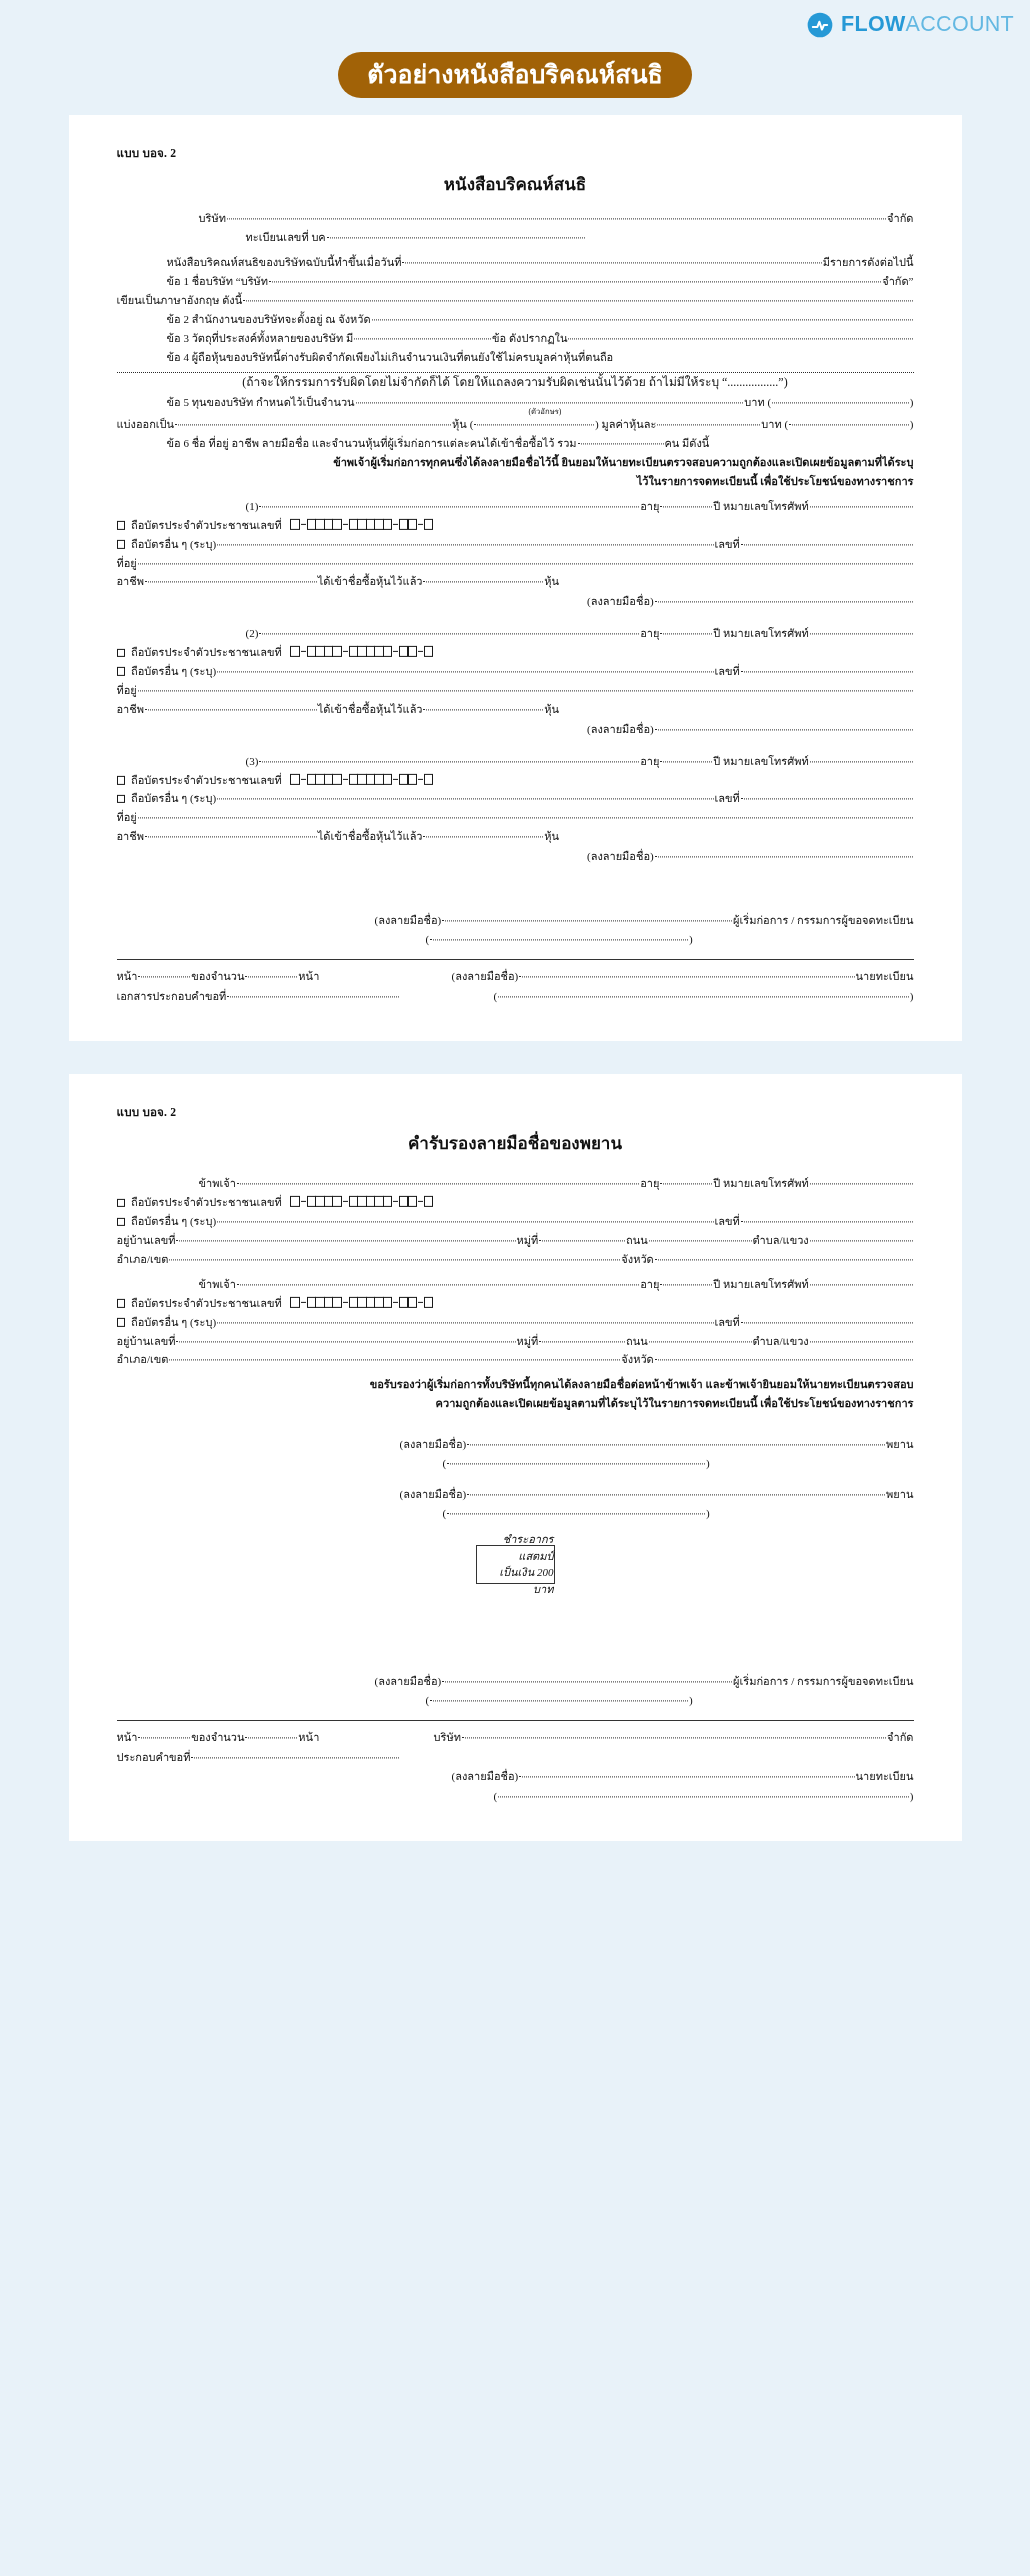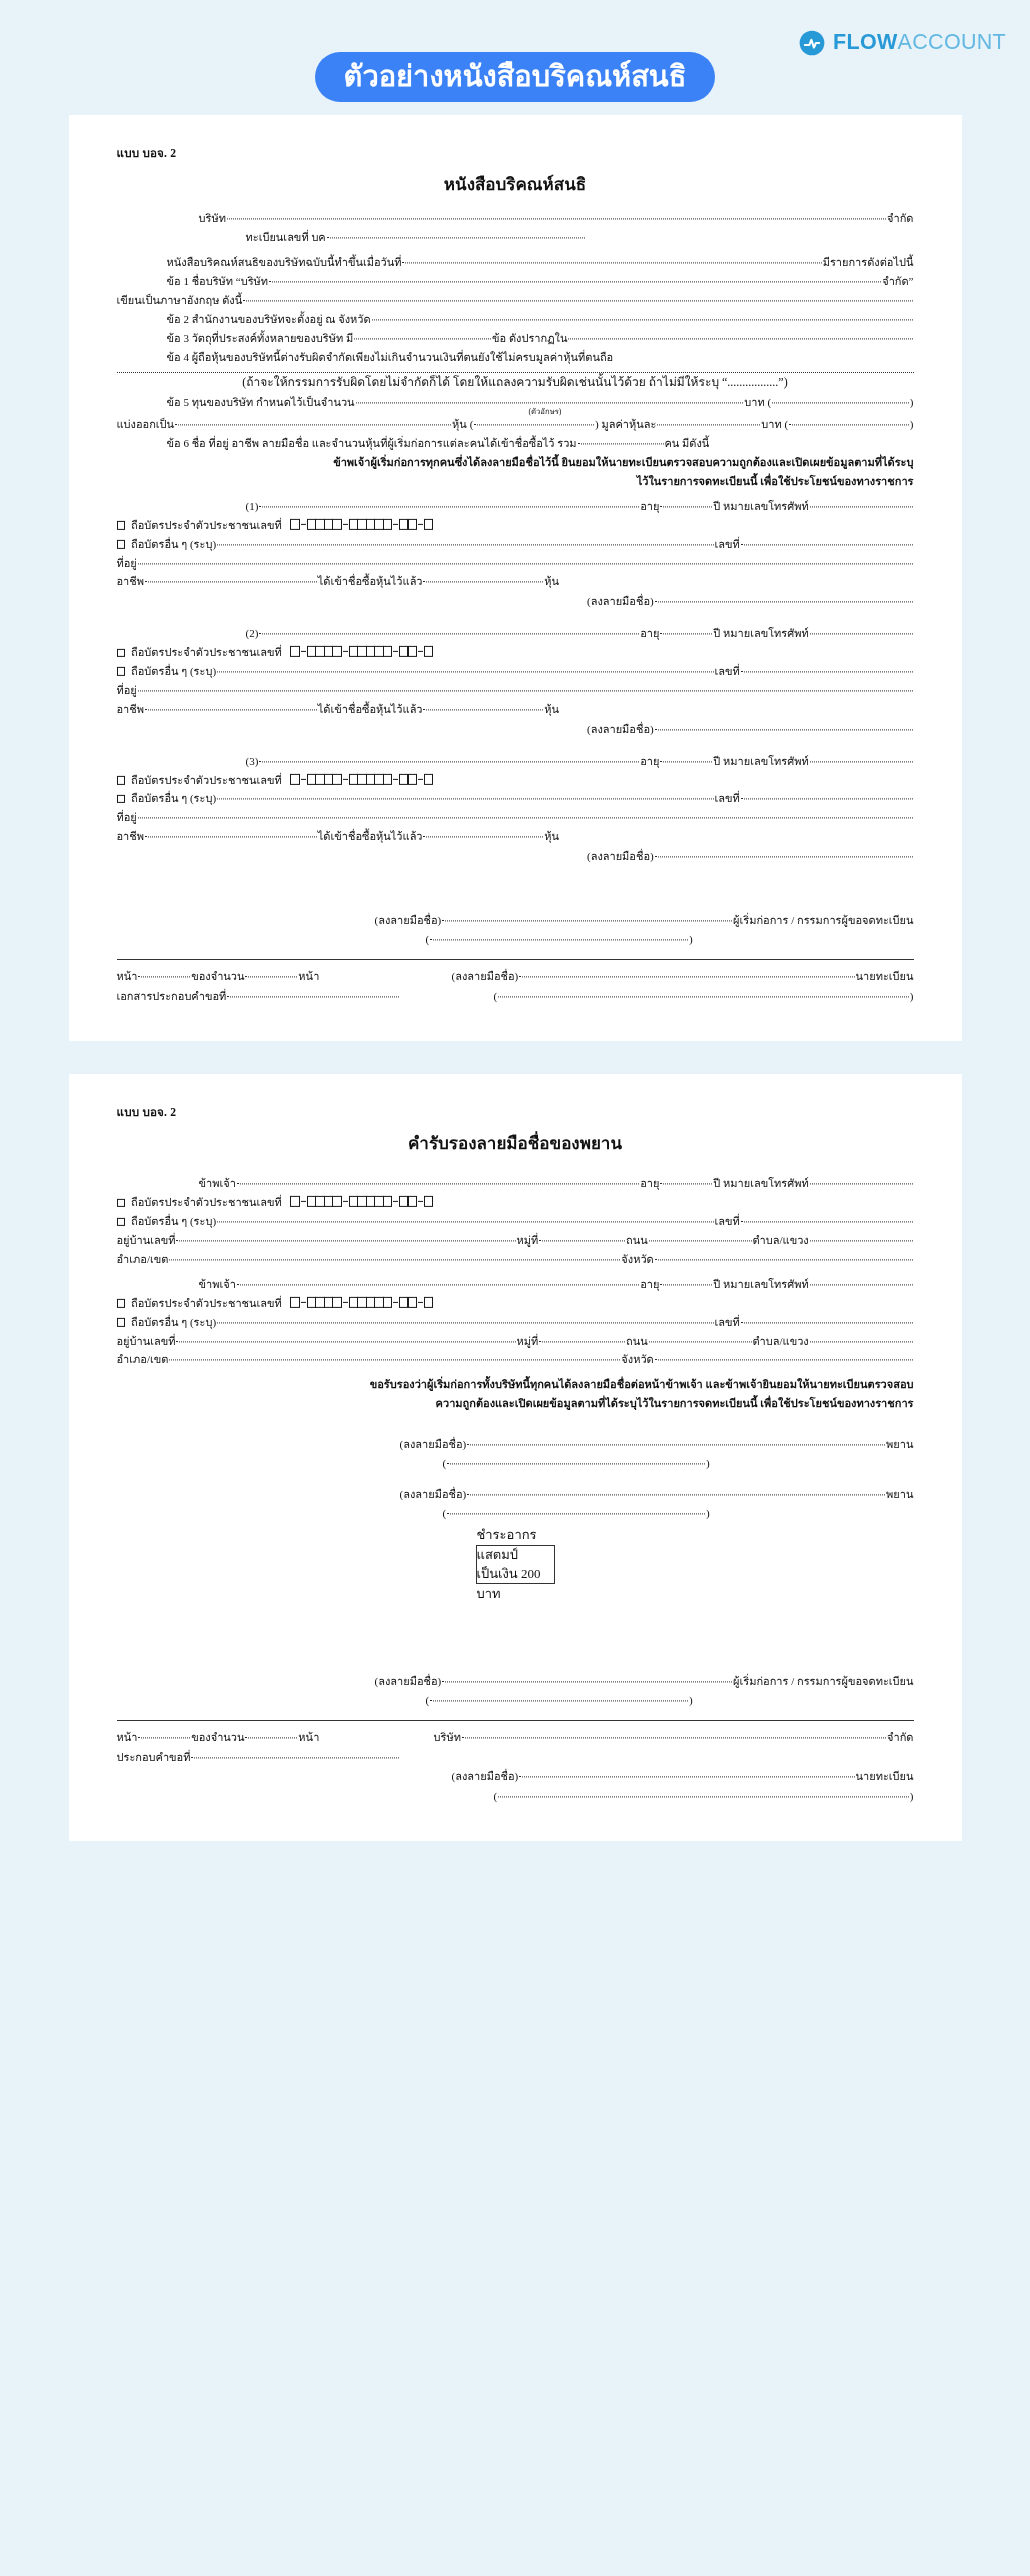--- a/index.html
+++ b/index.html
@@ -12,50 +12,49 @@
     -webkit-font-smoothing: antialiased;
   }
 
   
   .page-header {
     height: 101px;
     position: relative;
   }
   .brand {
     position: absolute;
-    right: 24px;
+    right: 16px;
     top: 12px;
     display: flex;
     align-items: center;
     gap: 7.7px;
-    margin-top: 18px;
   }
   .brand-mark { width: 26px; height: 26px; display:block; }
   .brand-text {
     font-family: "Liberation Sans", sans-serif;
     font-size: 21.5px;
     letter-spacing: 0.3px;
     line-height: 1;
     white-space: nowrap;
   }
   .brand-text .b1 { color: #2699d6; font-weight: 700; }
   .brand-text .b2 { color: #63b8e2; font-weight: 400; }
 
   .title-banner-wrap {
     position: absolute;
     left: 0; right: 0; top: 52px;
     display: flex; justify-content: center;
   }
   .title-banner {
-    background: #3b82f6;
+    background: #a16207;
     color: #fff;
     border-radius: 26px;
     padding: 7.7px 29px 9.4px;
     font-family: "Liberation Sans", sans-serif;
-    font-size: 29px;
+    font-size: 25px;
     font-weight: 600;
     line-height: 1.15;
     white-space: nowrap;
   }
 
   
   .sheet {
     background: #ffffff;
     width: 893px;
     margin: 0 auto 33px;
@@ -166,23 +165,24 @@
   
   .stamp-wrap { display: flex; justify-content: center; margin: 22px 0 0; }
   .stamp-box {
     border: 1px solid #333;
     width: 79px;
     height: 39px;
     display: flex;
     flex-direction: column;
     align-items: center;
     justify-content: center;
-    font-size: 13px;
+    font-size: 11px;
     line-height: 1.5;
-    text-align: left;
+    text-align: right;
+    font-style: italic;
   }
 </style>
 </head>
 <body>
 
 <div class="page-header">
   <div class="brand">
     <svg class="brand-mark" viewBox="0 0 40 40">
       <circle cx="20" cy="20" r="19" fill="#2699d6"></circle>
       <path d="M9 23 L16 23 L19 15 L23 27 L26 20 L31 20" fill="none" stroke="#ffffff" stroke-width="3.2" stroke-linecap="round" stroke-linejoin="round"></path>

